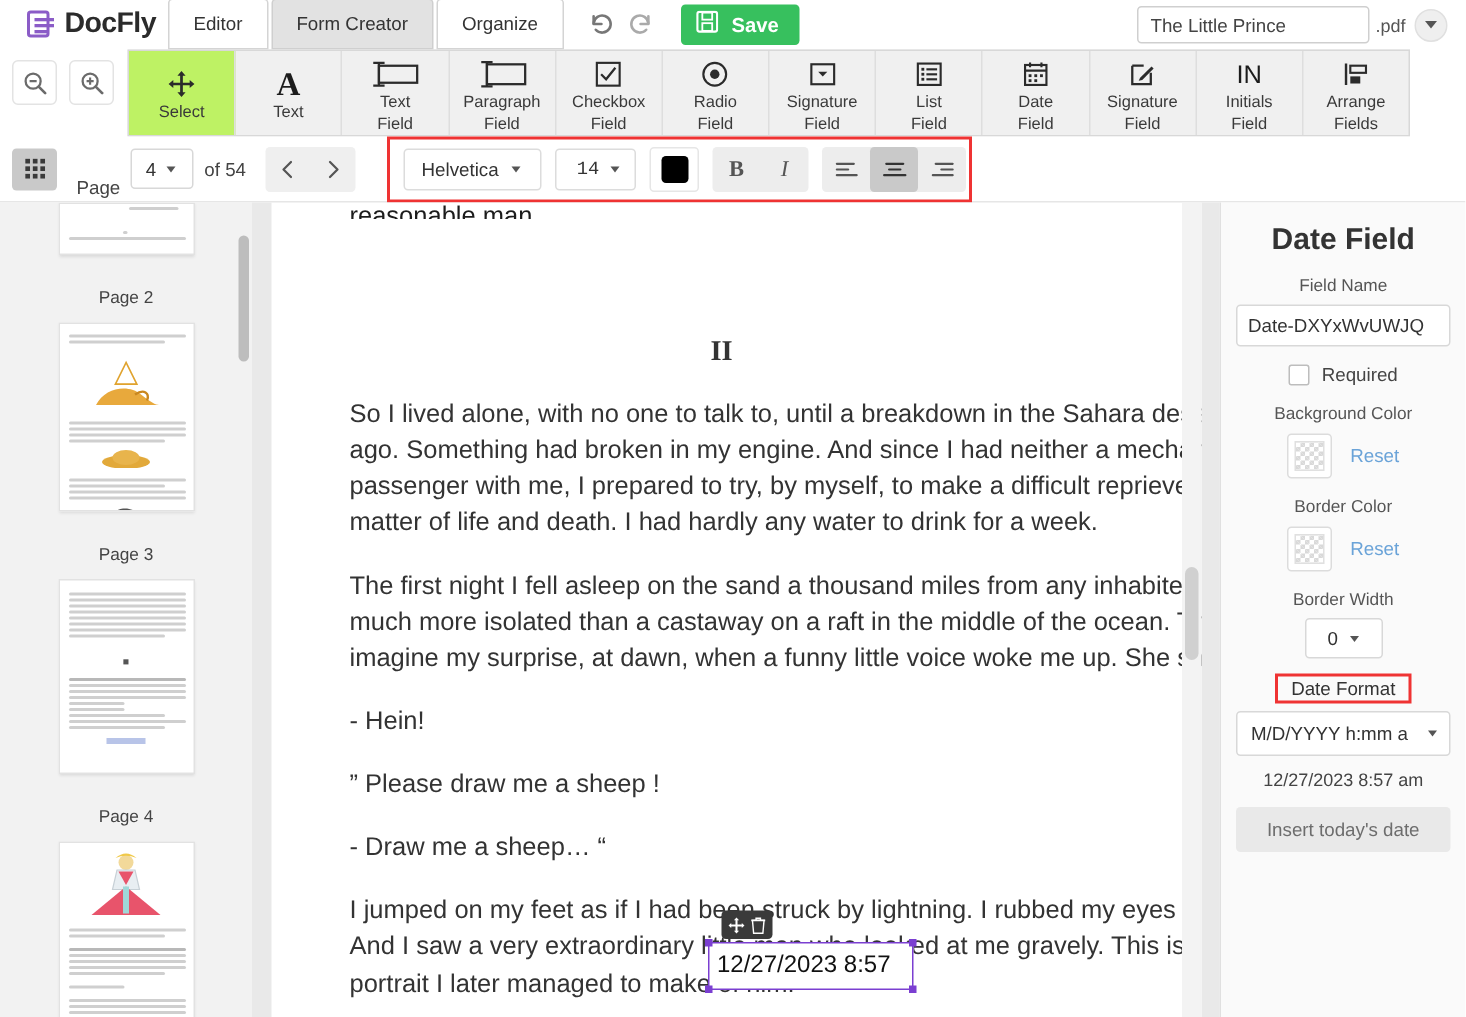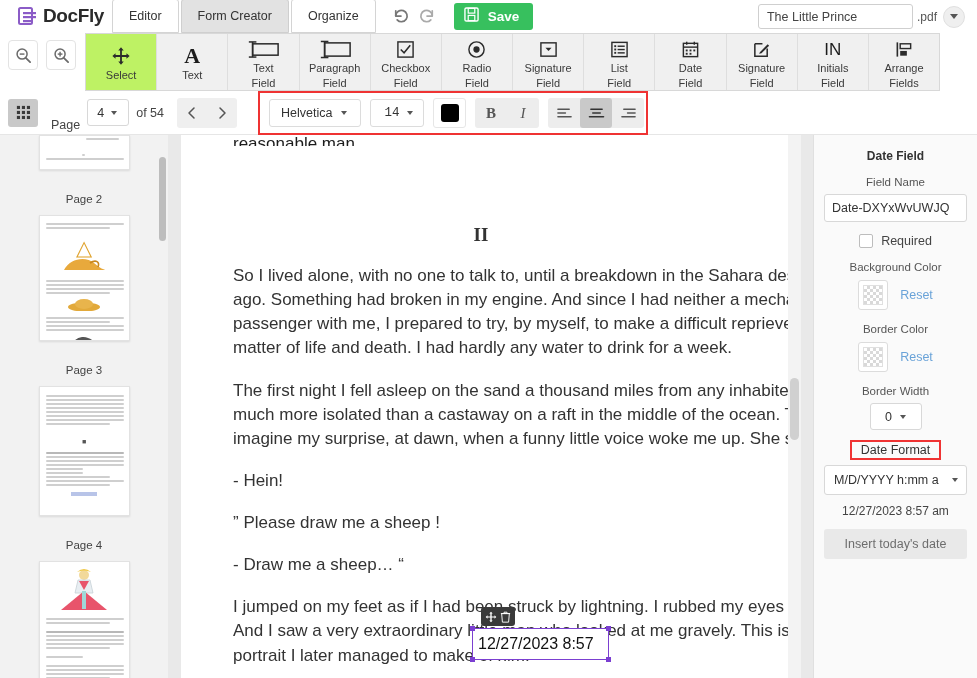--- a/index.html
+++ b/index.html
@@ -269,21 +269,21 @@
   }
 
   
   .rightpanel {
     position: absolute; top: 135px; left: 813px; width: 164px; height: 543px;
     background: #fafafa; border-left: 1px solid #e0e0e0;
     padding: 0 10px;
     text-align: center;
   }
   .rp-title {
-    font-size: 12px; font-weight: bold; color: #333;
+    font-size: 20px; font-weight: bold; color: #333;
     margin-top: 14px;
   }
   .rp-label { font-size: 11.5px; color: #555; margin-top: 13px; }
   .rp-input {
     width: 100%; height: 28px; margin-top: 6px;
     border: 1px solid #d8d8d8; border-radius: 3px;
     padding: 0 7px; font-size: 12.5px; color: #333;
     background: #fff; outline: none;
     font-family: "Liberation Sans", sans-serif;
   }

